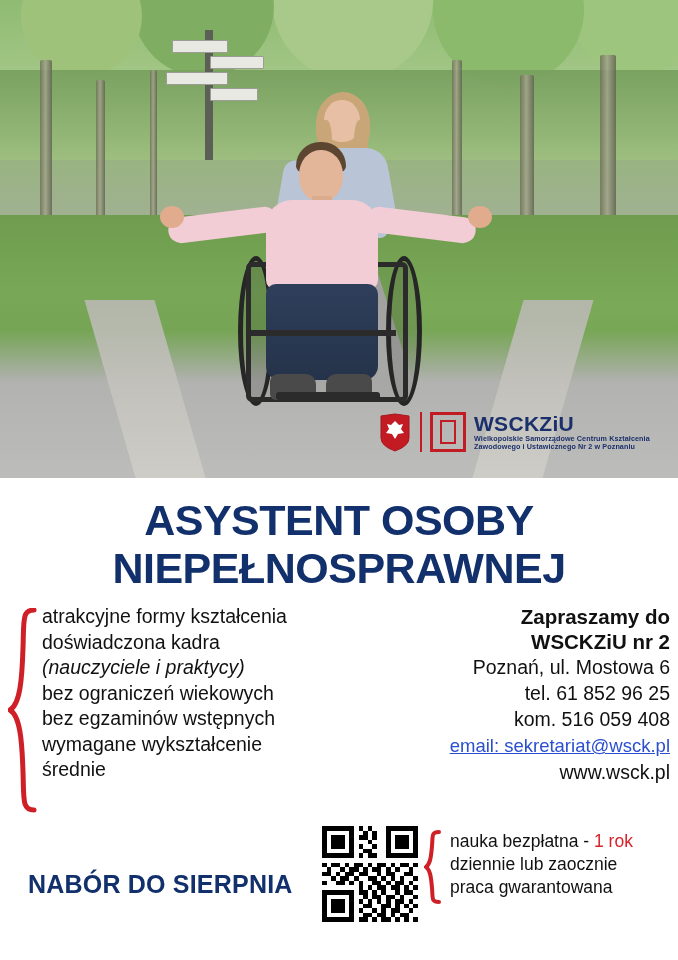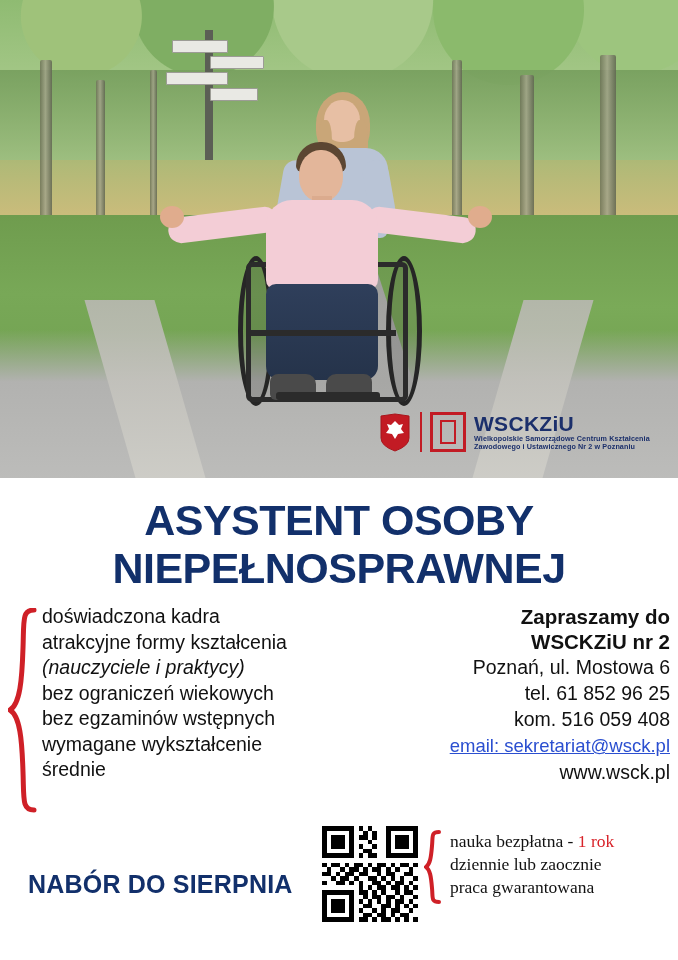--- a/index.html
+++ b/index.html
@@ -22,21 +22,21 @@
     height: 960px;
     position: relative;
     background: #fff;
   }
   .photo {
     position: absolute;
     left: 0; top: 0;
     width: 678px;
     height: 478px;
     overflow: hidden;
-    background: #fdba74;
+    background: #a3a3a3;
   }
   
   .sky {
     position: absolute;
     left: 0; top: 0; width: 678px; height: 160px;
     background:
       radial-gradient(circle at 12% 10%, #9fc27a 0 60px, rgba(159,194,122,0) 61px),
       radial-gradient(circle at 30% 4%, #7fae63 0 70px, rgba(127,174,99,0) 71px),
       radial-gradient(circle at 52% 0%, #a8c98a 0 80px, rgba(168,201,138,0) 81px),
       radial-gradient(circle at 75% 6%, #8bba6c 0 75px, rgba(139,186,108,0) 76px),
@@ -323,21 +323,21 @@
     position: absolute;
     left: 322px; top: 348px;
     width: 96px; height: 96px;
     background: #fff;
   }
   .qr svg { display: block; }
 
   .brace2-wrap {
     position: absolute;
     left: 424px; top: 352px;
-    display: flex; align-items: flex-start; font-family: Liberation Serif, serif;
+    display: flex; align-items: flex-start;
   }
   .brace2 { margin-right: 8px; }
   .note {
     font-size: 17.5px;
     line-height: 23px;
     color: #111;
   }
   .note .red { color: #d8232a; }
 
   .nabor {
@@ -428,22 +428,22 @@
       <span class="l2">NIEPEŁNOSPRAWNEJ</span>
     </div>
 
     <div class="cols">
 
       <div class="left-col">
         <svg class="brace-svg" width="30" height="205" viewBox="0 0 30 205">
           <path d="M26 2 C14 2 16 12 15 40 C14 72 12 96 2 102 C12 108 14 132 15 164 C16 192 14 202 26 202" fill="none" stroke="#cf2027" stroke-width="5" stroke-linecap="round"></path>
         </svg>
         <div class="bullets">
+          <div>atrakcyjne formy kształcenia</div>
           <div>doświadczona kadra</div>
-          <div>atrakcyjne formy kształcenia</div>
           <div class="ital">(nauczyciele i praktycy)</div>
           <div>bez ograniczeń wiekowych</div>
           <div>bez egzaminów wstępnych</div>
           <div>wymagane wykształcenie</div>
           <div>średnie</div>
         </div>
       </div>
 
       <div class="right-col">
         <div class="bold">Zapraszamy do</div>

